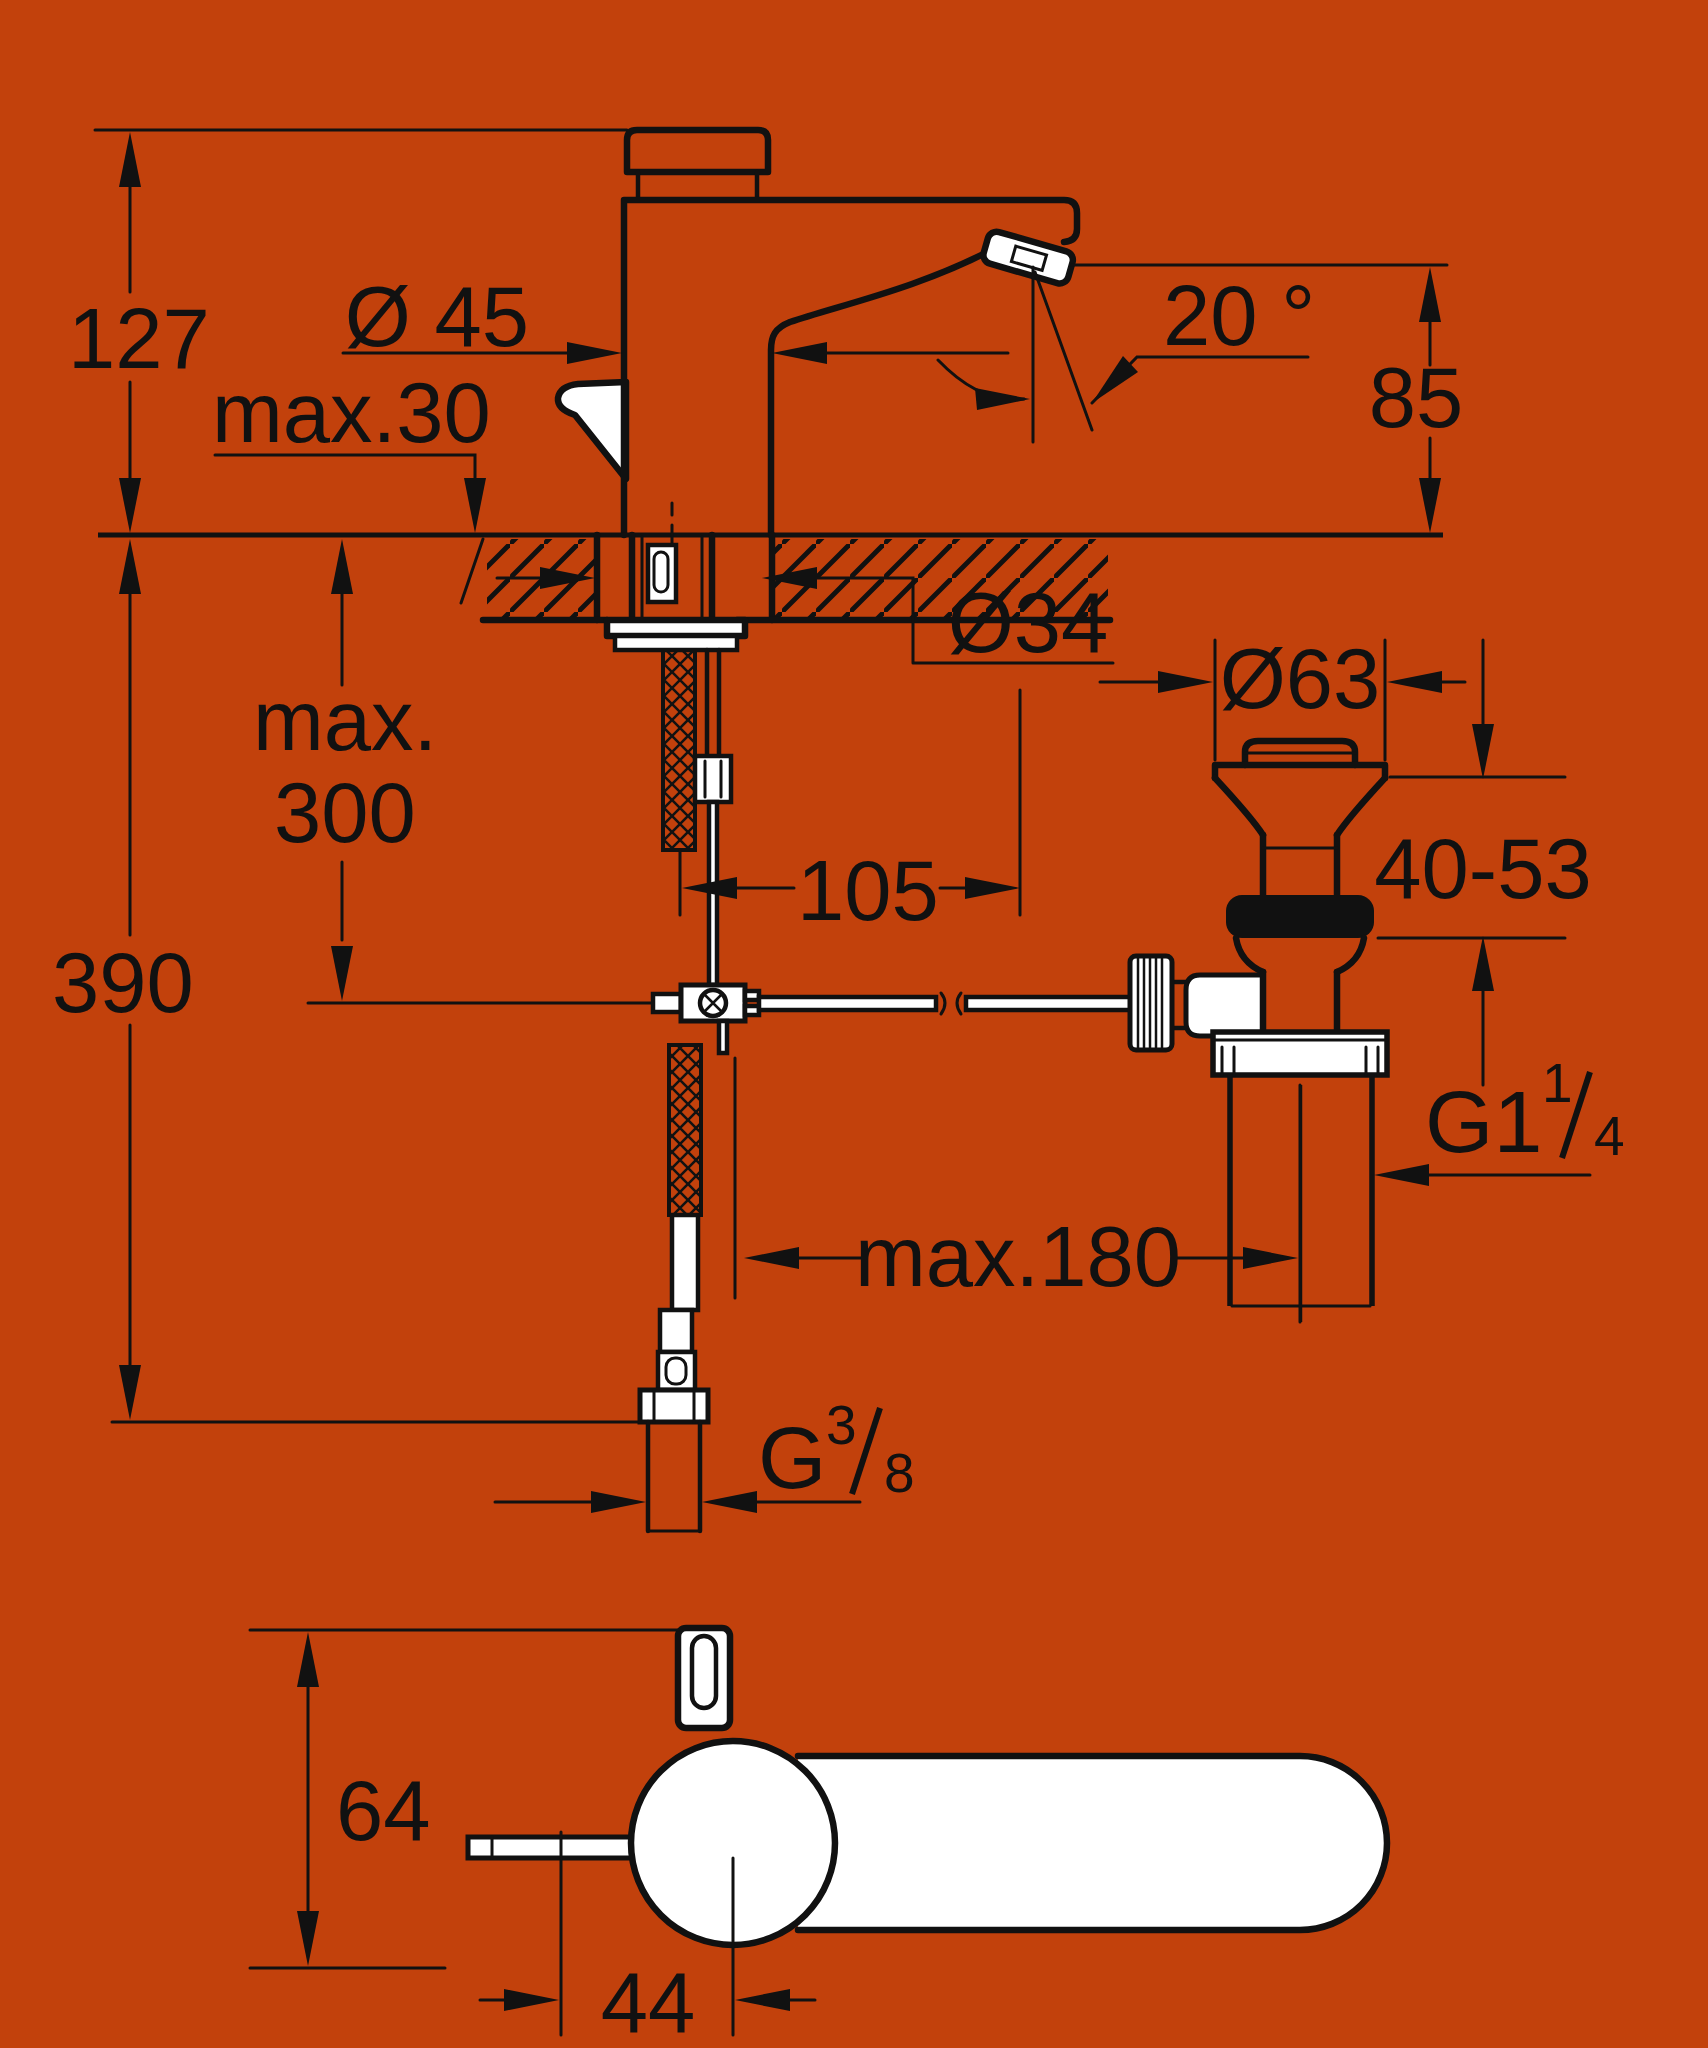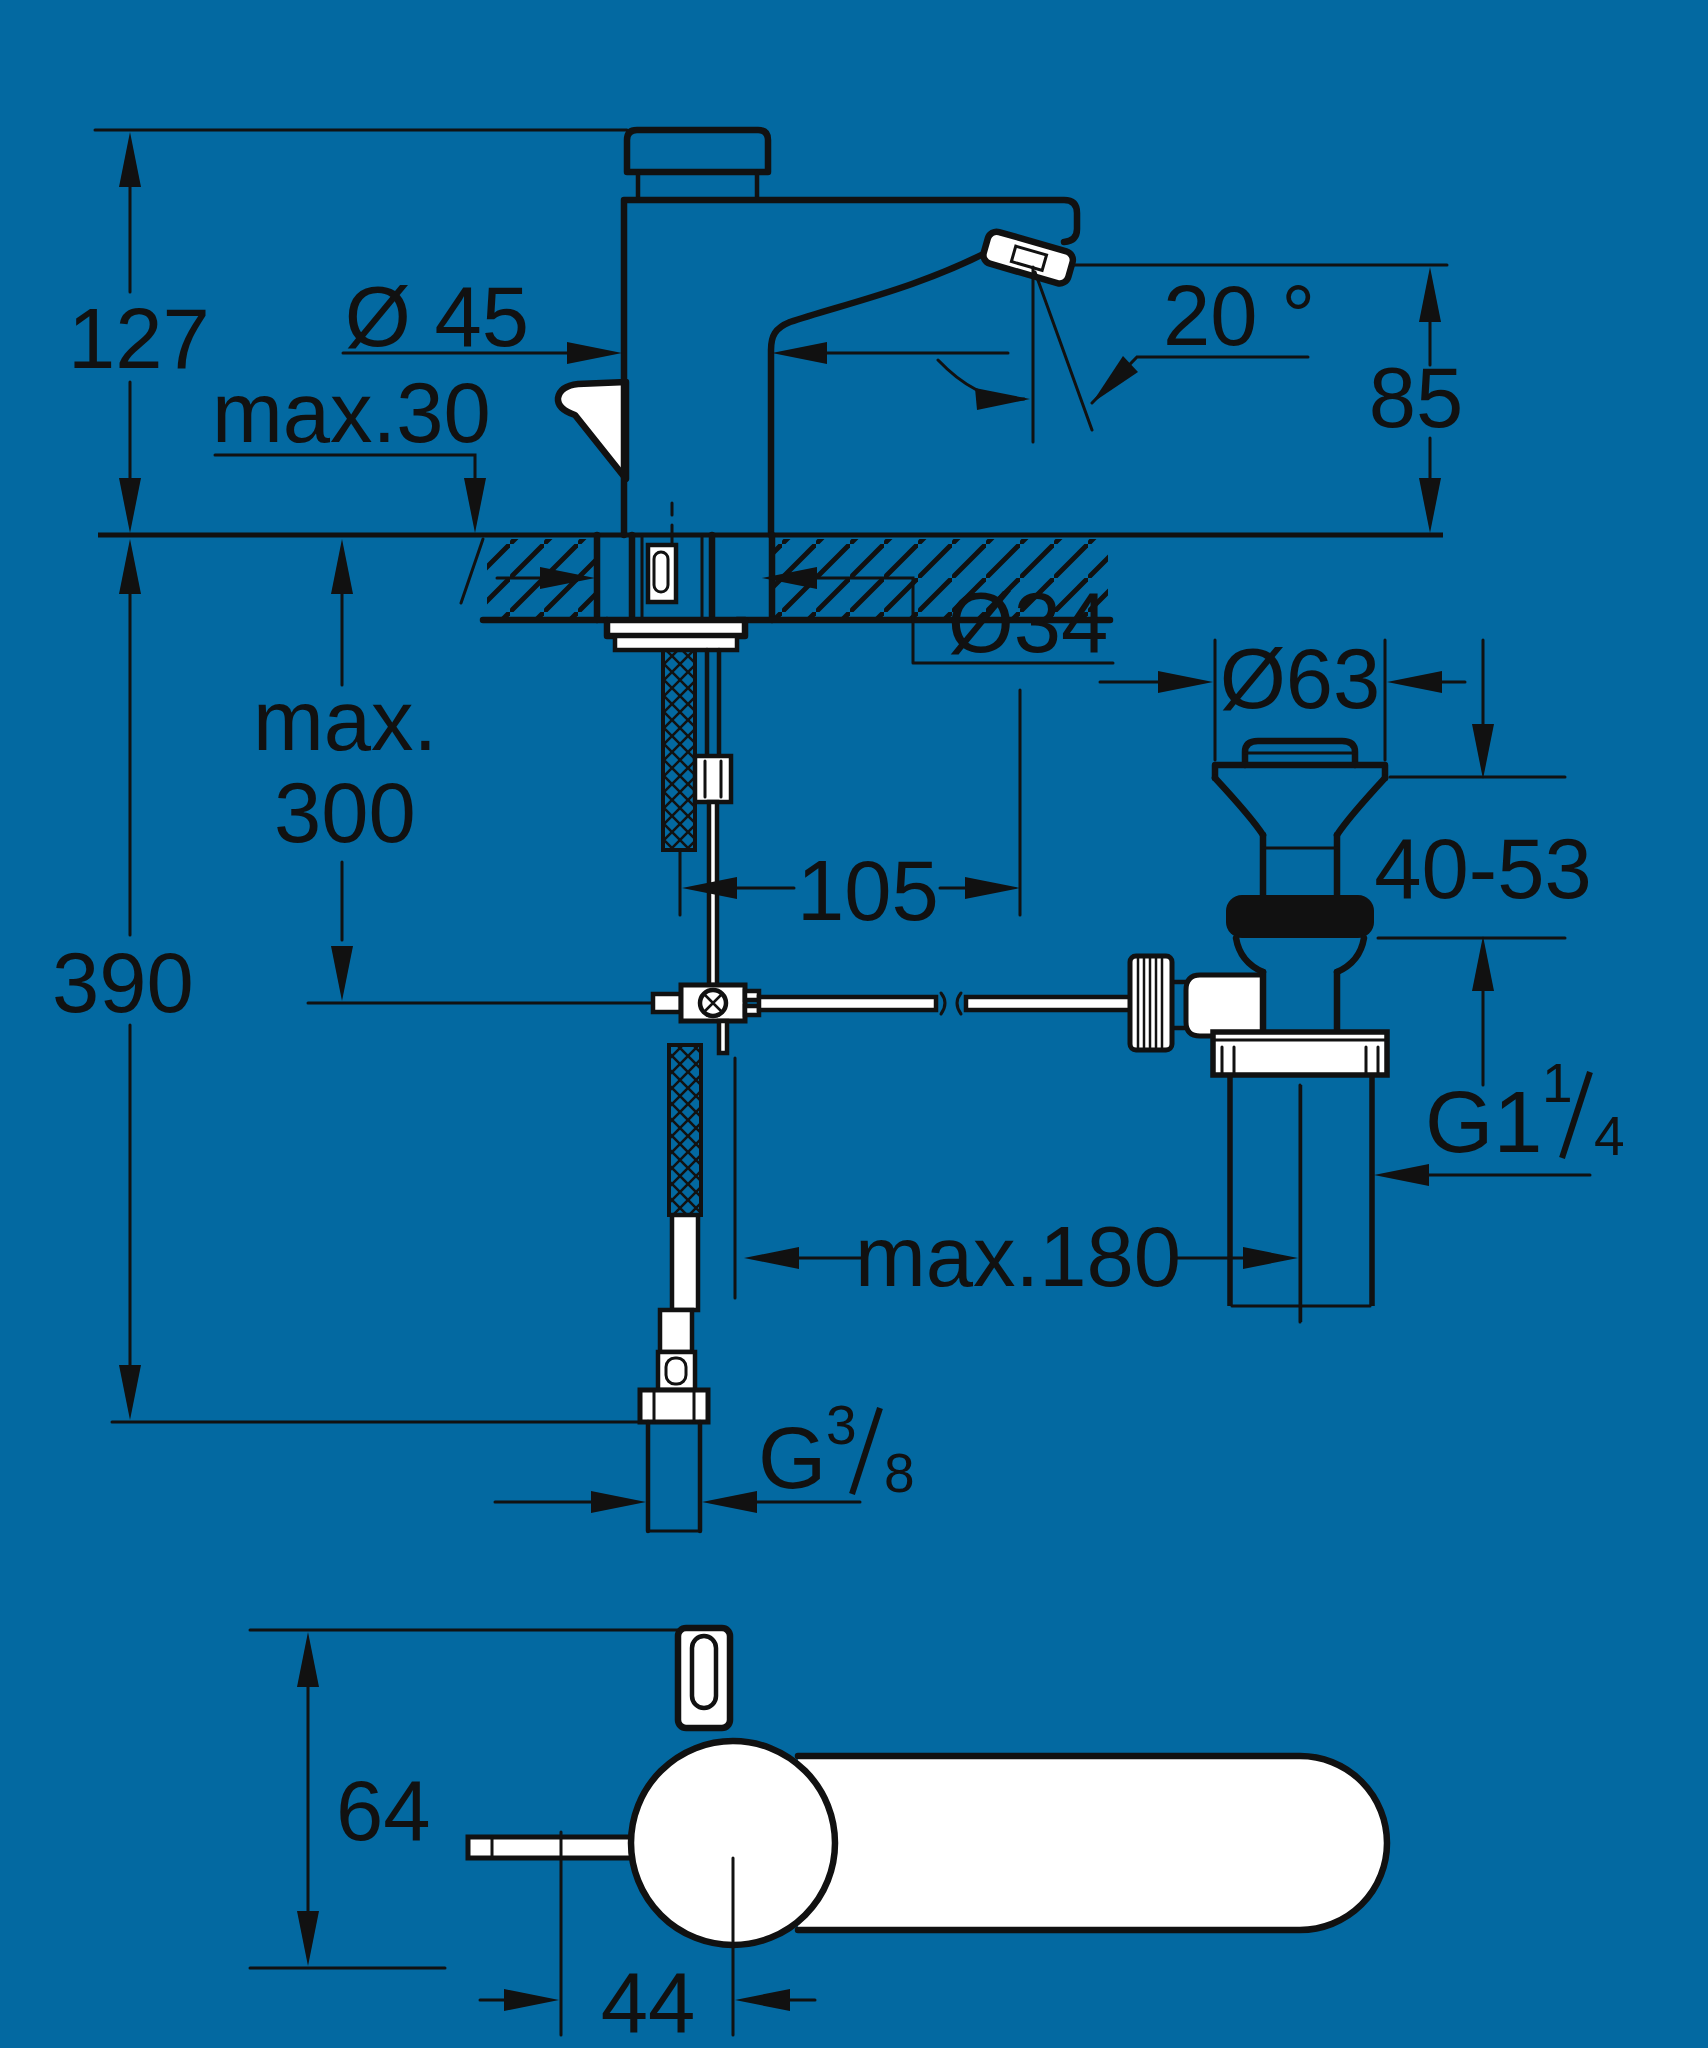--- a/index.html
+++ b/index.html
@@ -1,16 +1,16 @@
 <!DOCTYPE html>
 <html><head>
 <meta charset="utf-8">
 <style>
   html,body{margin:0;padding:0;background:#fff;}
-  .sheet{width:1708px;height:2048px;background:#0369a1;position:relative;}
+  .sheet{width:1708px;height:2048px;background:#c2410c;position:relative;}
   svg{display:block;}
   text{font-family:"Liberation Sans","DejaVu Sans",sans-serif;fill:#111;}
   .dim-label{font-size:85px;}
   .dim-label-small{font-size:55px;}
   .dim-label-big{font-size:88px;}
   .outline{stroke:#111;stroke-width:6.5;fill:none;stroke-linecap:round;stroke-linejoin:round;}
   .outline-med{stroke:#111;stroke-width:4.5;fill:none;stroke-linecap:round;}
   .outline-thin{stroke:#111;stroke-width:3;fill:none;stroke-linecap:round;}
   .dimline{stroke:#111;stroke-width:3;fill:none;stroke-linecap:round;}
   .whitefill{fill:#fff;}

